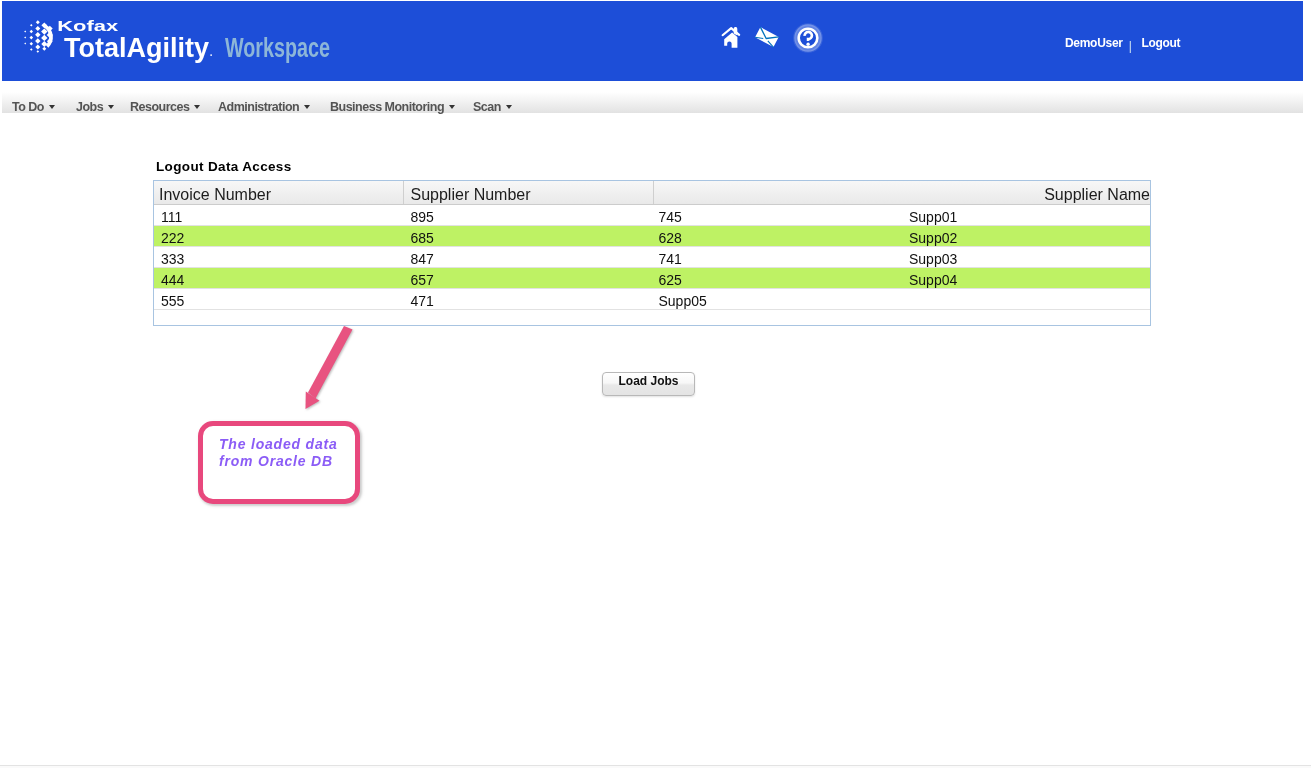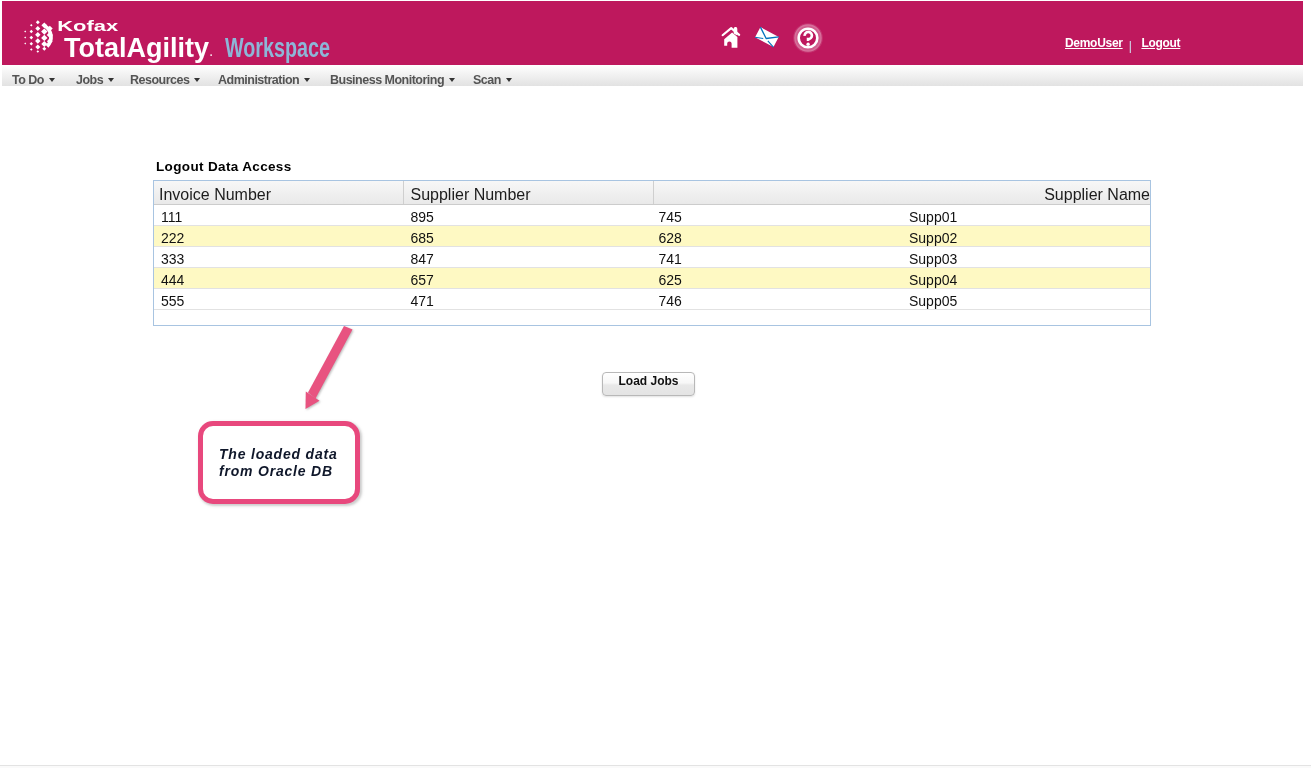--- a/index.html
+++ b/index.html
@@ -1,47 +1,47 @@
 <!DOCTYPE html>
 <html><head>
 <meta charset="utf-8">
 <style>
 * { margin:0; padding:0; box-sizing:border-box; }
 html,body { width:1311px; height:768px; background:#fff; font-family:"Liberation Sans", sans-serif; overflow:hidden; }
 #page { position:relative; width:1311px; height:768px; }
 
 
-#banner { position:absolute; left:2px; top:1px; width:1301px; height:80px; background:#be185d; }
+#banner { position:absolute; left:2px; top:1px; width:1301px; height:80px; background:#1d4ed8; }
 #logo { position:absolute; left:21px; top:19px; }
 #centericons { position:absolute; left:716px; top:22px; width:110px; height:34px; }
 #helpwrap { position:absolute; left:78px; top:3px; width:24px; height:24px; }
-#userarea { position:absolute; left:1063px; top:35px; width:220px; color:#fff; font-size:12px; font-weight:bold; letter-spacing:-0.3px;text-decoration:underline; }
+#userarea { position:absolute; left:1063px; top:35px; width:220px; color:#fff; font-size:12px; font-weight:bold; letter-spacing:-0.3px; }
 #userarea .sep { font-weight:normal; color:#cfe3f2; padding:0 10px 0 6px; position:relative; top:3px; }
 
 
-#menubar { position:absolute; left:2px; top:65px; width:1301px; height:21px; background:linear-gradient(#ffffff, #e2e2e2); }
+#menubar { position:absolute; left:2px; top:92px; width:1301px; height:21px; background:linear-gradient(#ffffff, #e2e2e2); }
 .mitem { position:absolute; top:8px; font-size:12.5px; font-weight:bold; color:#545454; letter-spacing:-0.5px; white-space:nowrap; }
 .caret { display:inline-block; width:0; height:0; border-left:3.5px solid transparent; border-right:3.5px solid transparent; border-top:4px solid #333; margin-left:5px; vertical-align:2px; }
 
 
 #title { position:absolute; left:156px; top:159px; font-size:13.5px; font-weight:bold; letter-spacing:0.35px; color:#000; }
 #dtable { position:absolute; left:153px; top:180px; width:998px; height:146px; border:1px solid #a8c4e1; background:#fff; }
 #dtable .hrow { display:flex; height:24px; background:linear-gradient(#f7f7f7,#e9e9e9); border-bottom:1px solid #cccccc; }
 #dtable .hcell { font-size:16px; color:#1c1c1c; padding:5px 0 0 7px; border-right:1px solid #cfcfcf; }
 #dtable .w1 { width:249.5px; padding-left:5px; } #dtable .w2 { width:248px; } #dtable .w3 { width:250.5px; } #dtable .w4 { flex:1; } #dtable .hcell.w4 { border-right:none; }
 #dtable .hcell:last-child { border-right:none;text-align:right; }
 #dtable .brow { display:flex; height:21px; border-bottom:1px solid #e2e2e2; }
-#dtable .brow.alt { background:#fef9c3; }
+#dtable .brow.alt { background:#bef264; }
 #dtable .bcell { font-size:14px; color:#111; padding:4px 0 0 7px; }
 
 #loadbtn { position:absolute; left:602px; top:372px; width:93px; height:24px; background:linear-gradient(#ffffff 0%, #f7f7f7 45%, #e8e8e8 55%, #e4e4e4 100%); border:1px solid #b8b8b8; border-radius:4px; font-size:12px; font-weight:bold; color:#111; text-align:center; line-height:17px; box-shadow:0 1px 2px rgba(0,0,0,0.12); }
 
 
 #callout { position:absolute; left:198px; top:421px; width:162px; height:83px; border:5px solid #e8487d; border-radius:15px; background:#fff; box-shadow:1.5px 1.5px 2.5px rgba(110,110,110,0.35); }
-#callout .txt { margin:20px 0 0 16px; font-size:14px; font-weight:bold; font-style:italic; color:#0f172a; letter-spacing:0.8px; line-height:17px; }
+#callout .txt { margin:10px 0 0 16px; font-size:14px; font-weight:bold; font-style:italic; color:#8b5cf6; letter-spacing:0.8px; line-height:17px; }
 #arrow { position:absolute; left:295px; top:324px; }
 
 #bottomline { position:absolute; left:0; top:765px; width:1311px; height:3px; border-top:1px solid #e3e3e3; background:#fafafa; }
 </style>
 </head>
 <body>
 <div id="page">
   <div id="banner">
     <div id="logo">
       <svg width="320" height="48" viewBox="0 0 320 48">
@@ -120,21 +120,20 @@
       </div>
     <div class="brow alt">
         <div class="bcell w1">444</div>
         <div class="bcell w2">657</div>
         <div class="bcell w3">625</div>
         <div class="bcell w4">Supp04</div>
       </div>
     <div class="brow">
         <div class="bcell w1">555</div>
         <div class="bcell w2">471</div>
-        <div class="bcell w3">746</div>
         <div class="bcell w4">Supp05</div>
       </div>
   </div>
 
   <div id="loadbtn">Load Jobs</div>
 
   <div id="arrow">
     <svg width="70" height="95" viewBox="0 0 70 95" style="filter:drop-shadow(1.5px 1.5px 1.2px rgba(130,130,130,0.55))">
       <path fill="#e85380" d="M49,2 L57.5,5.5 L20.5,74.5 L13,68.5 Z"></path>
       <path fill="#e85380" d="M10.8,67.5 L24.5,76.8 L10.5,85 Z"></path>

